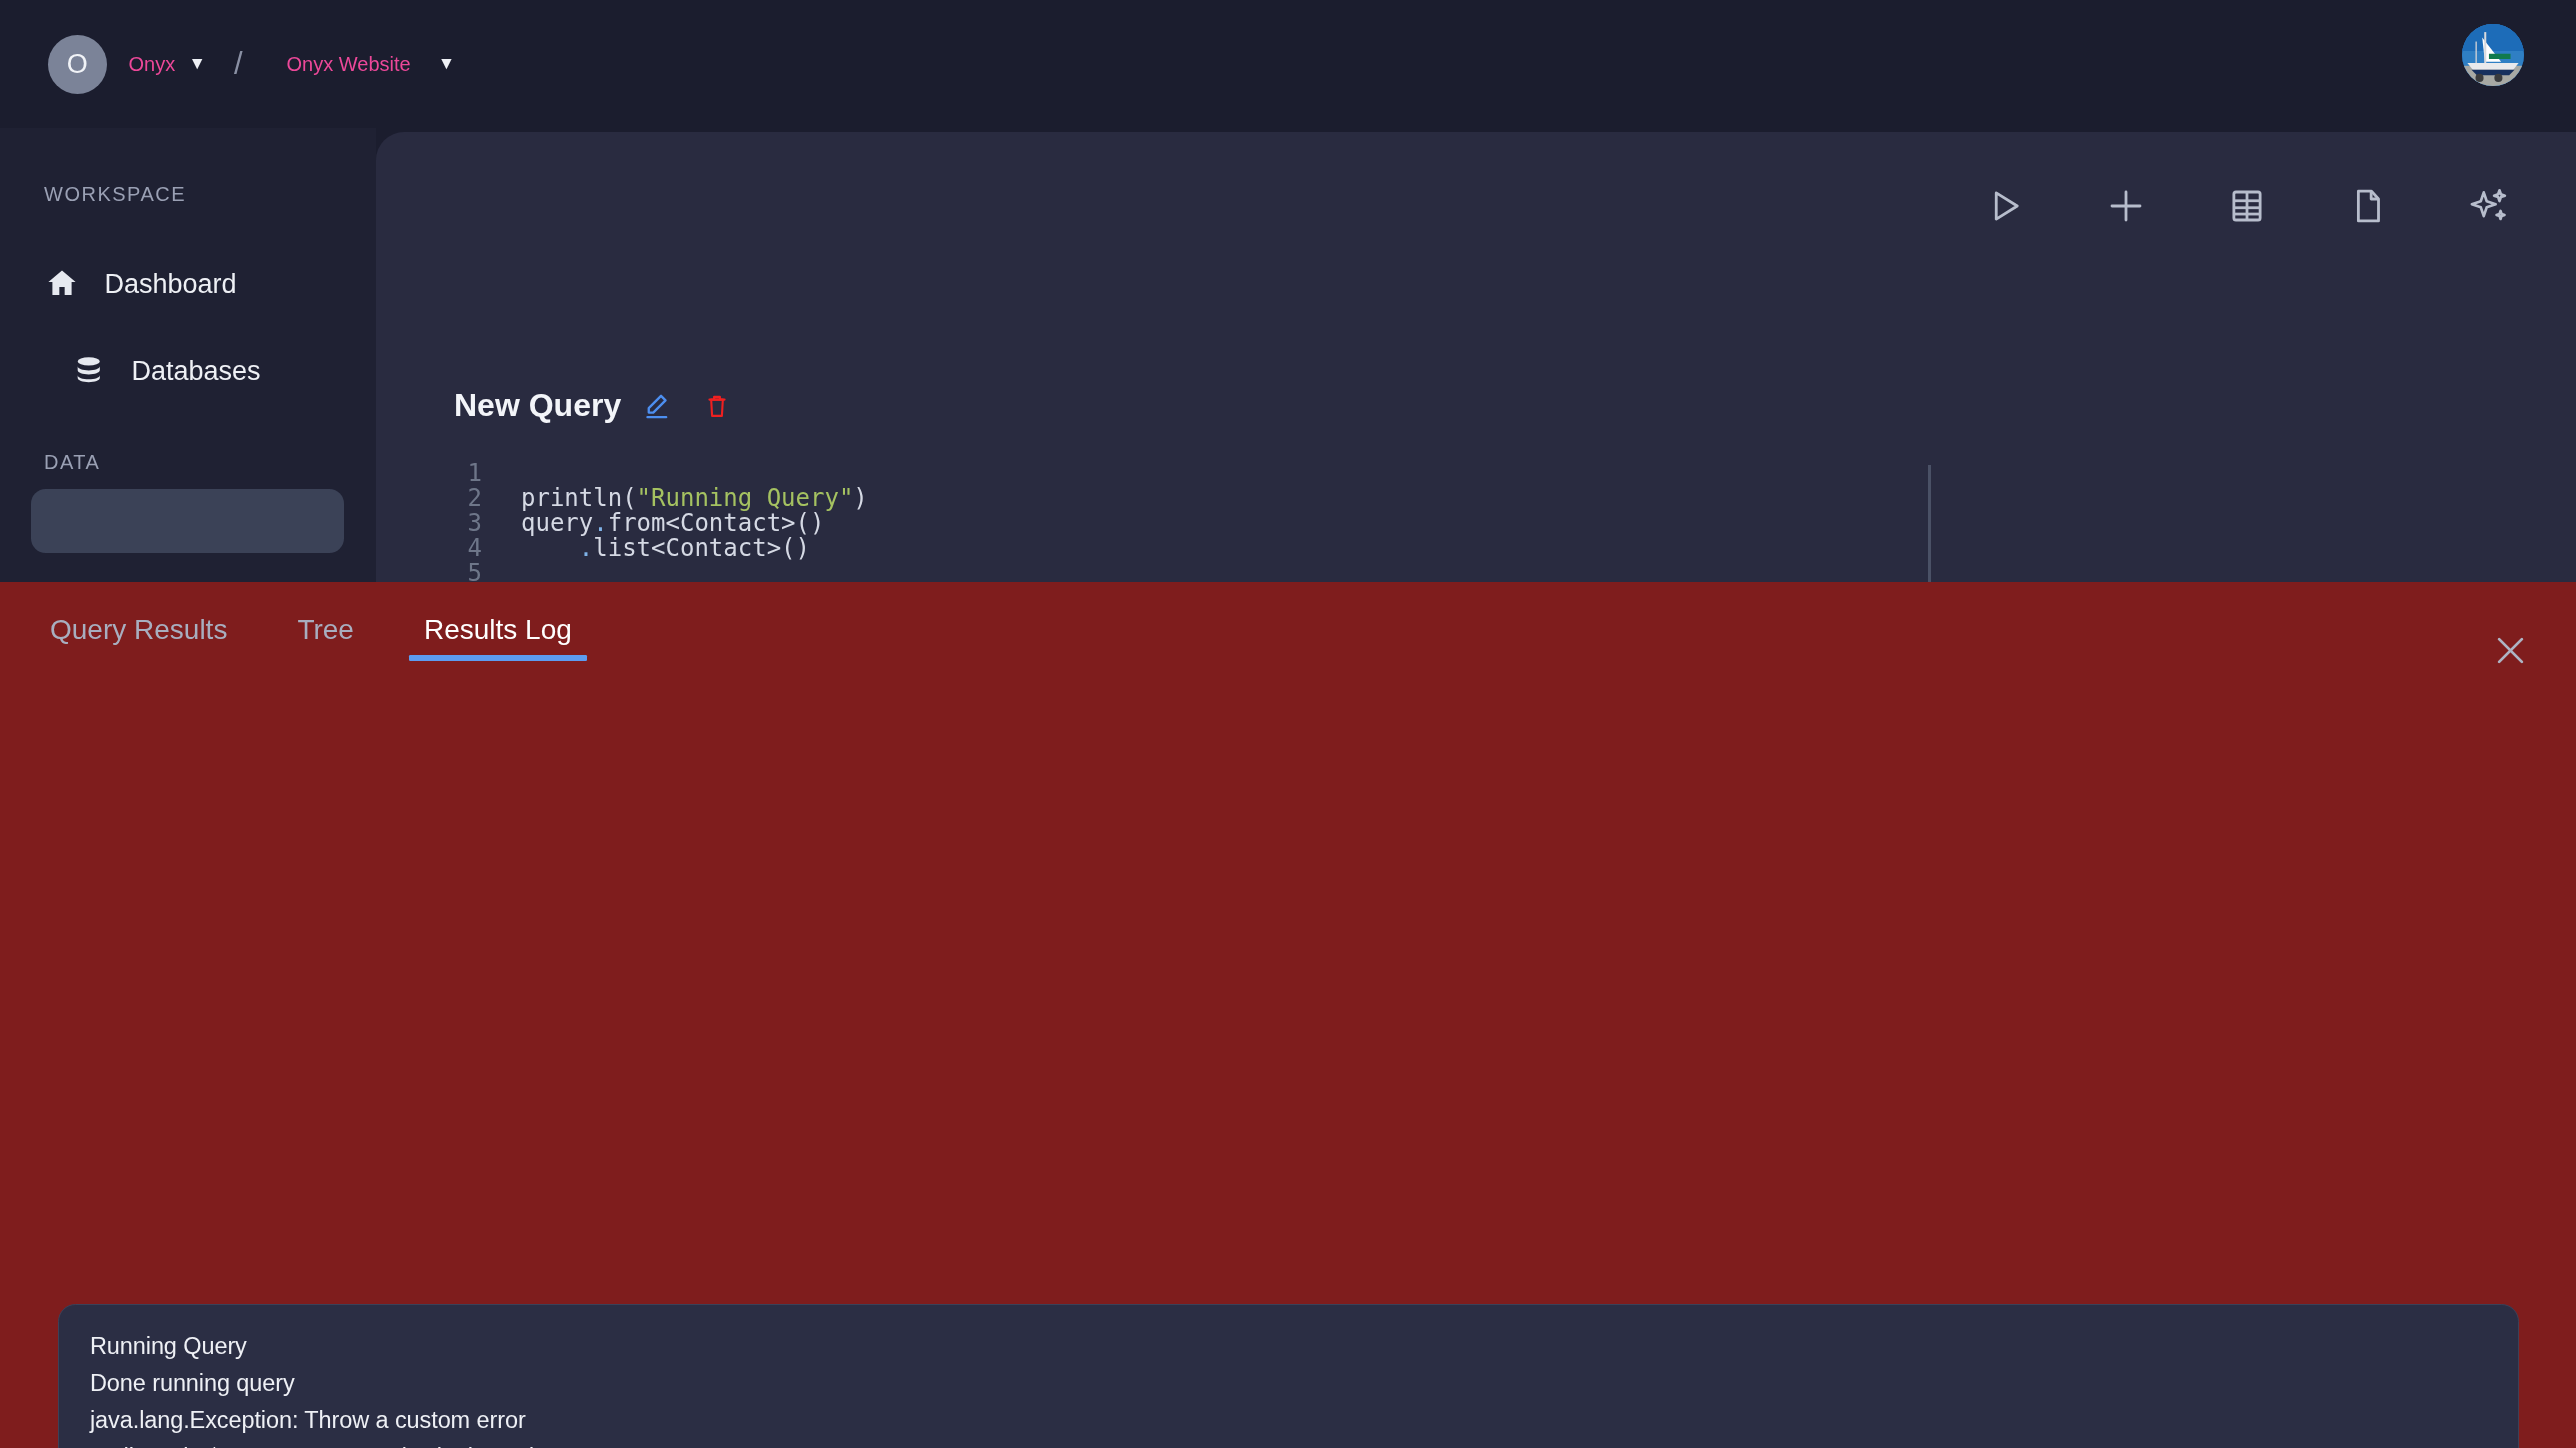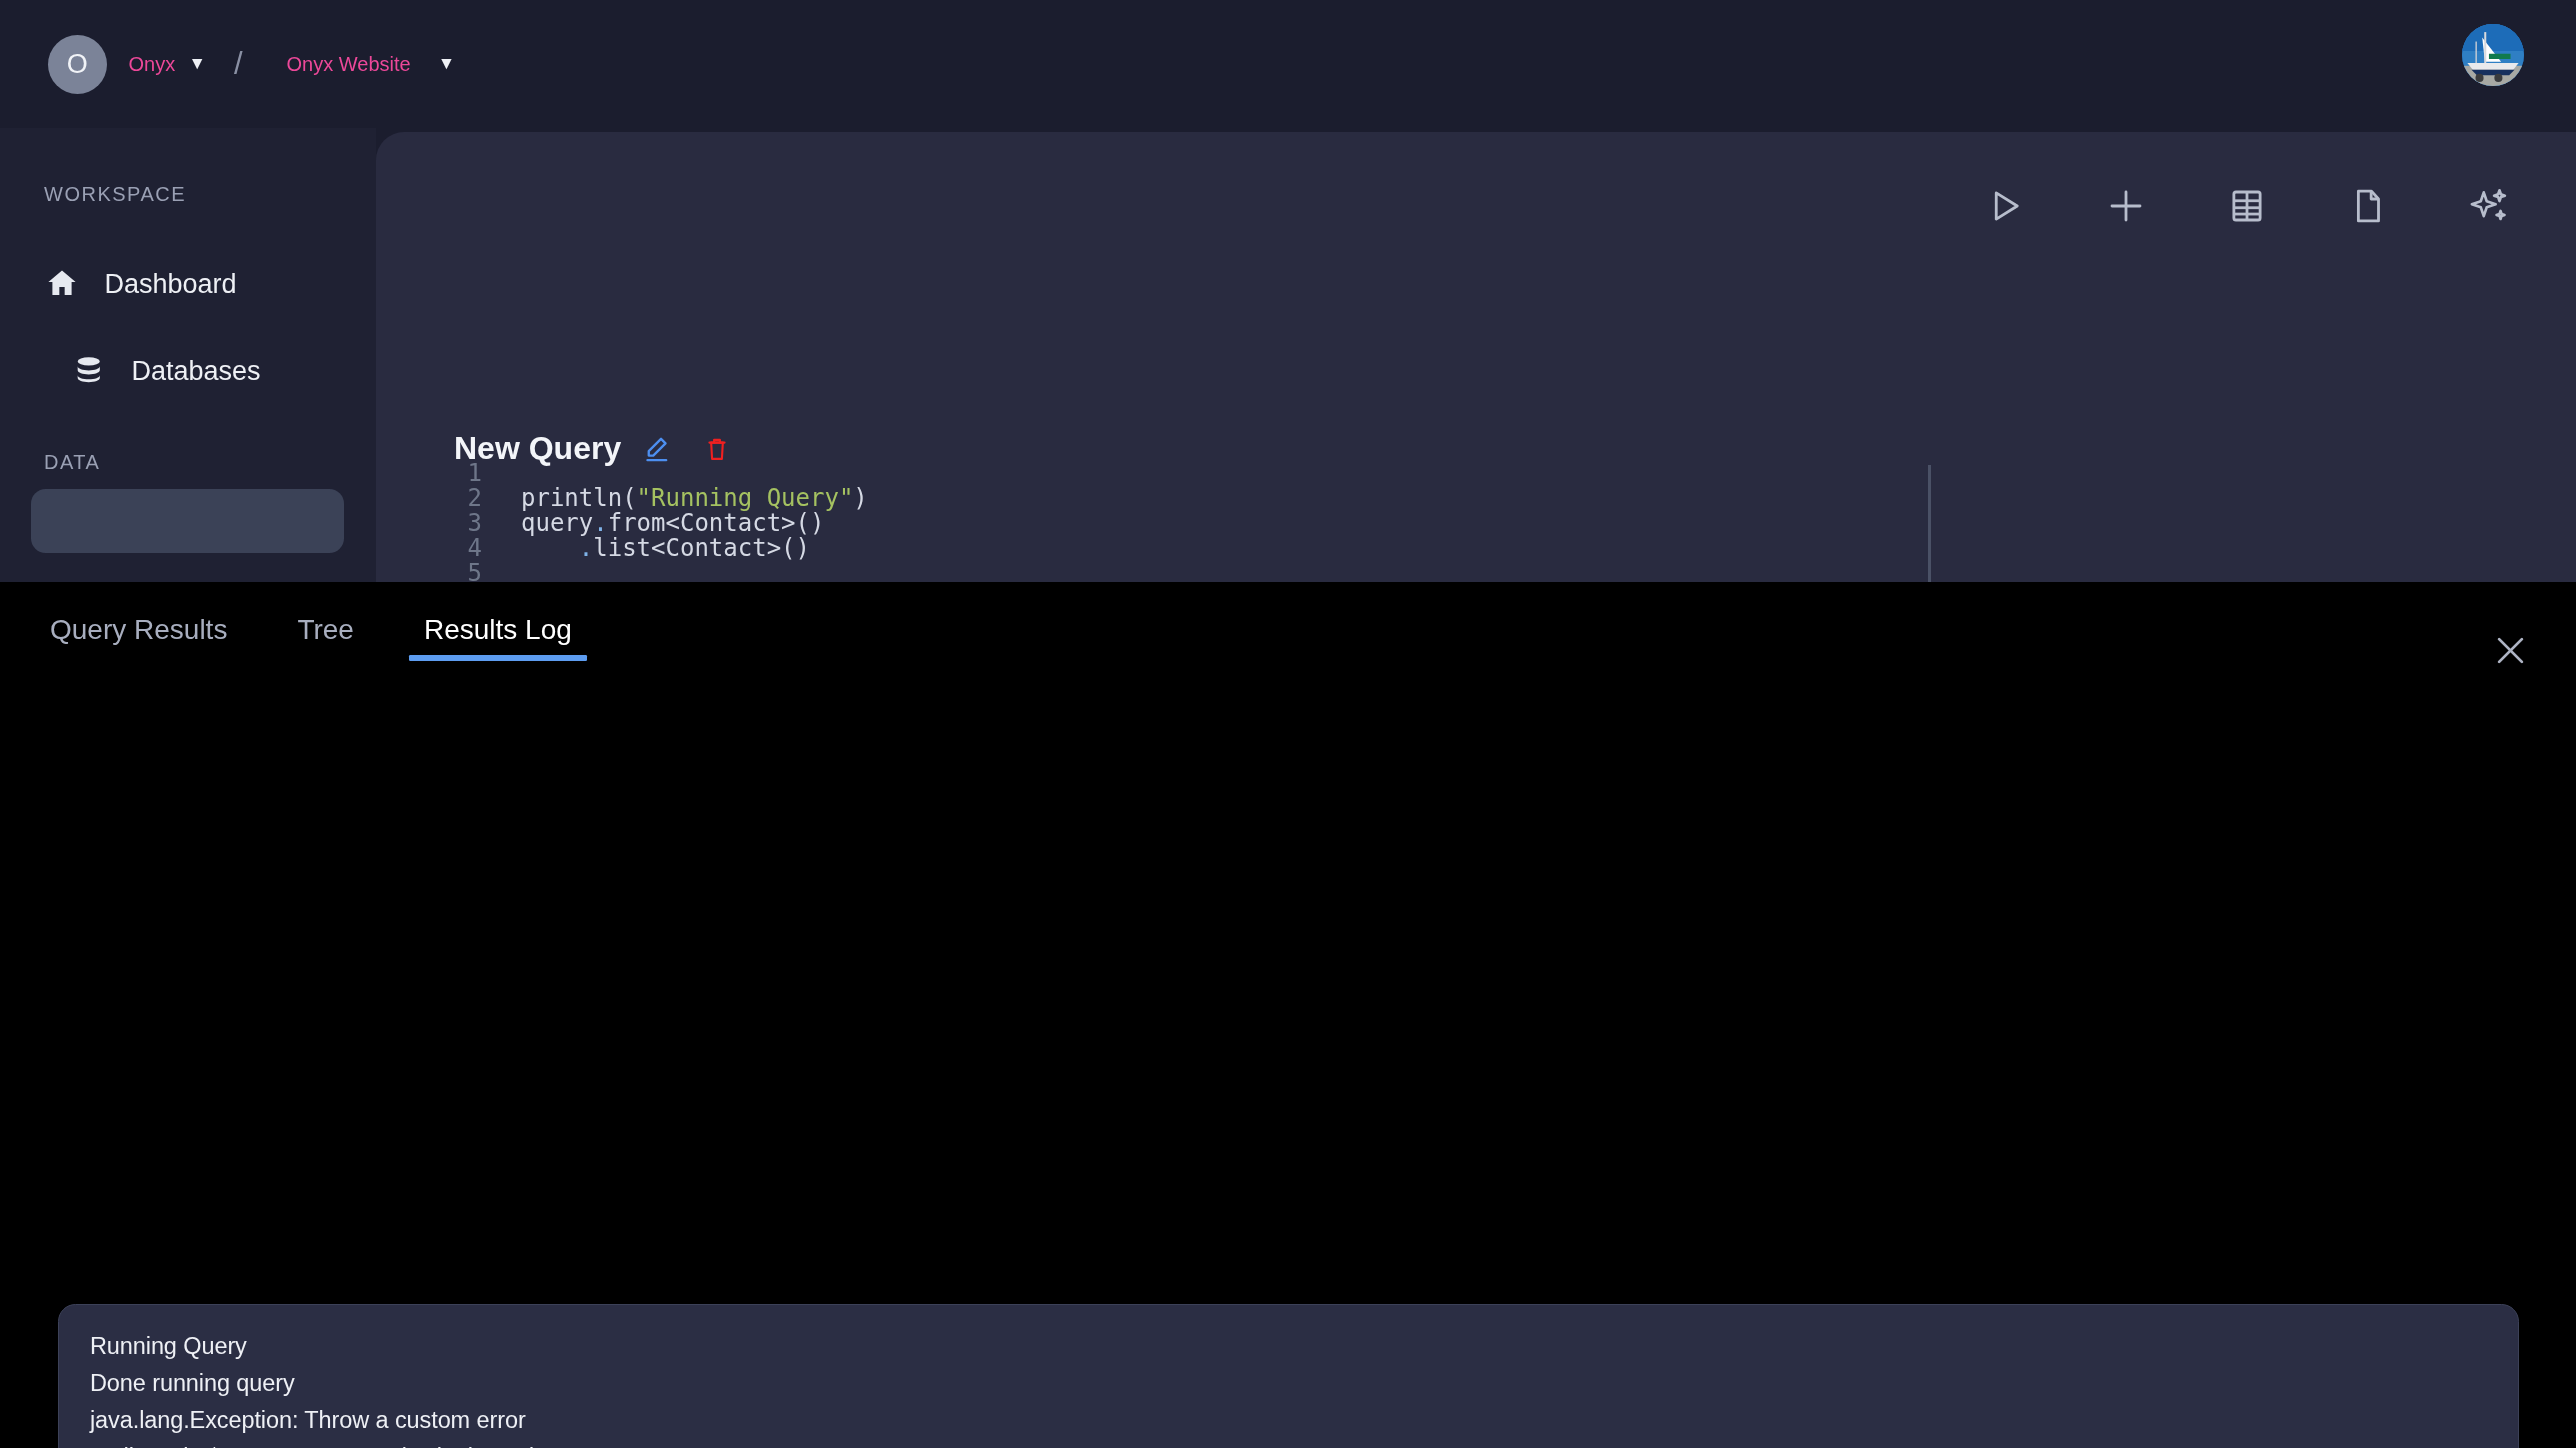--- a/index.html
+++ b/index.html
@@ -152,21 +152,20 @@
   }
   .tool-btn svg { display: block; }
 
   .query-title-row {
     position: absolute;
     top: 255px;
     left: 78px;
     display: flex;
     align-items: center;
     gap: 17.5px;
-    margin-top: 43px;
   }
   .query-title {
     color: #f3f5f9;
     font-size: 32px;
     font-weight: bold;
   }
   .icon-btn-pencil { width: 35px; height: 35px; color: #4d8ff0; display:flex; align-items:center; justify-content:center; }
   .icon-btn-trash  { width: 35px; height: 35px; color: #ef2020; display:flex; align-items:center; justify-content:center; margin-left: 8px;}
 
   
@@ -209,21 +208,21 @@
     background: #4a5166;
   }
 
   
   .console-panel {
     position: absolute;
     left: 0;
     top: 582px;
     width: 2576px;
     height: 866px;
-    background: #000000;
+    background: #7f1d1d;
   }
   .console-tabs {
     position: absolute;
     top: 32px;
     left: 50px;
     display: flex;
     align-items: flex-end;
     gap: 0;
   }
   .ctab {

